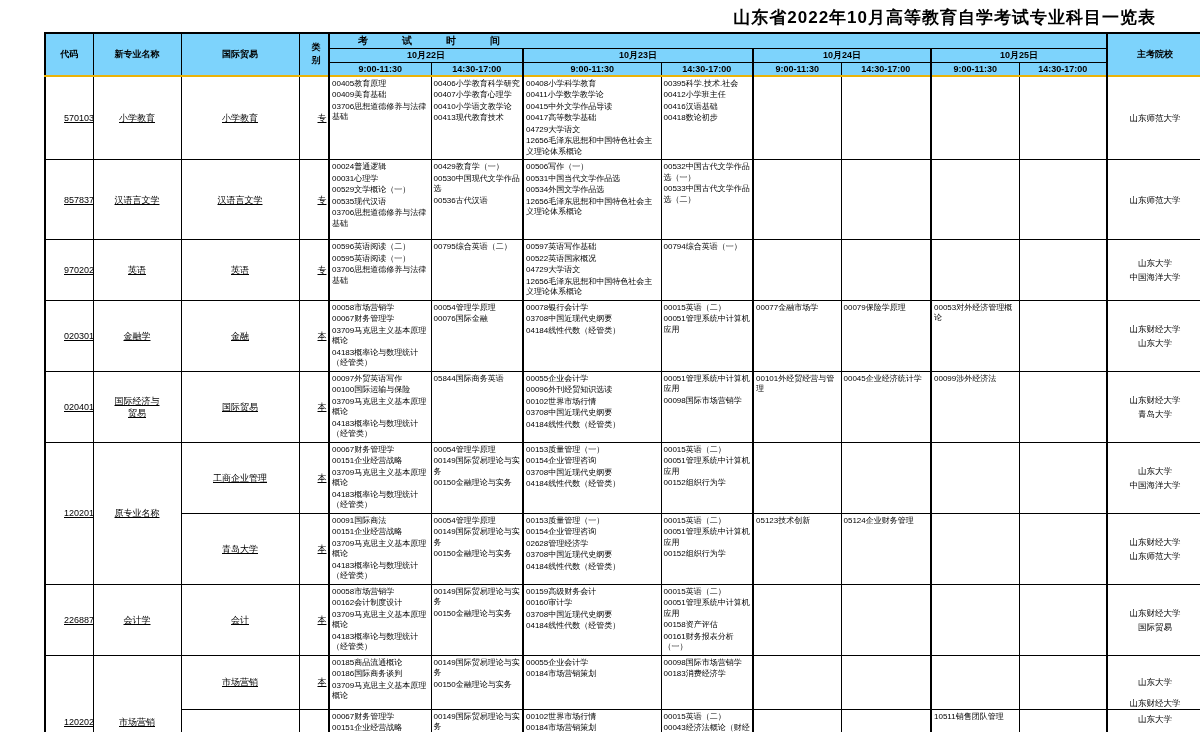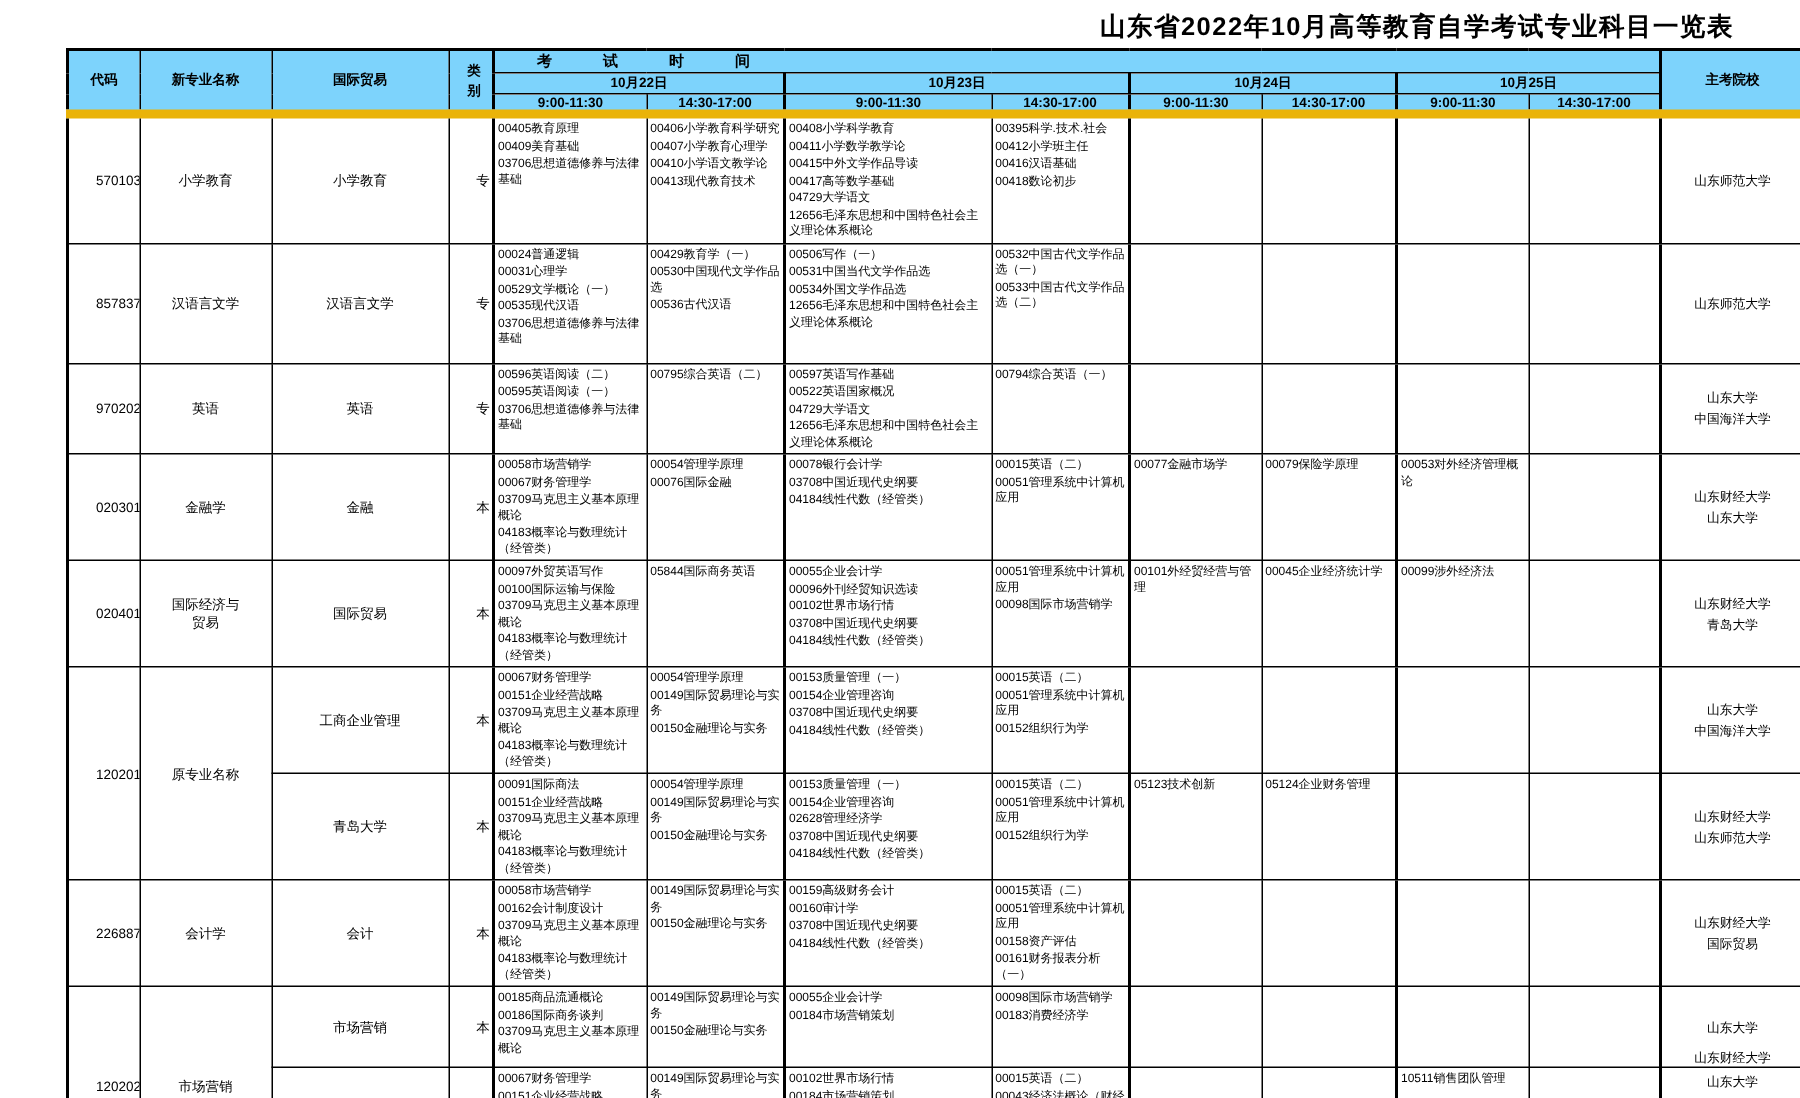--- a/index.html
+++ b/index.html
@@ -6,28 +6,28 @@
     font-family:"Liberation Sans","DejaVu Sans",sans-serif;}
   body{width:1200px;height:732px;overflow:hidden;}
   .page-title{width:1112px;margin:6px 0 3px 44px;text-align:right;
     font-size:17px;font-weight:bold;letter-spacing:1px;}
   table.sched{border-collapse:collapse;table-layout:fixed;width:1112px;
     margin-left:44px;border:2px solid #000;}
   th,td{border:1px solid #000;overflow:hidden;}
   thead th{font-size:9px;font-weight:bold;padding:0 12px;background:#7dd3fc;}
   .exam-time{text-align:left;padding-left:28px;letter-spacing:3.4em;font-size:10px;}
   .hrow1{height:15px}.hrow2{height:13px}.hrow3{height:13px}
-  td.lbl{font-size:9px;text-align:center;vertical-align:middle;padding:18px;line-height:12px;}
+  td.lbl{font-size:9px;text-align:center;vertical-align:middle;padding:18px;line-height:12px;text-decoration:underline;}
   td.course{font-size:8px;line-height:10.5px;text-align:left;vertical-align:top;padding:2px 2px 1px 2px;}
   td.course .line{margin:0 0 1px 0;}
   td.univ{font-size:8.5px;text-align:center;vertical-align:middle;padding:2px;position:relative;line-height:14px;}
   td.univ.vtop{vertical-align:top;}
   td.univ .ubottom{position:absolute;bottom:0;left:0;right:0;line-height:11px;}
   .gs{border-left:2px solid #000;}
-  tbody tr:first-child td{border-top:6px solid #eab308;}
+  tbody tr:first-child td{border-top:2px solid #eab308;}
   tbody tr:nth-child(1){height:76px}
   tbody tr:nth-child(2){height:80px}
   tbody tr:nth-child(3){height:58px}
   tbody tr:nth-child(4){height:52px}
   tbody tr:nth-child(5){height:66px}
   tbody tr:nth-child(6){height:58px}
   tbody tr:nth-child(7){height:66px}
   tbody tr:nth-child(8){height:64px}
   tbody tr:nth-child(9){height:54px}
   tbody tr:nth-child(10){height:80px}

